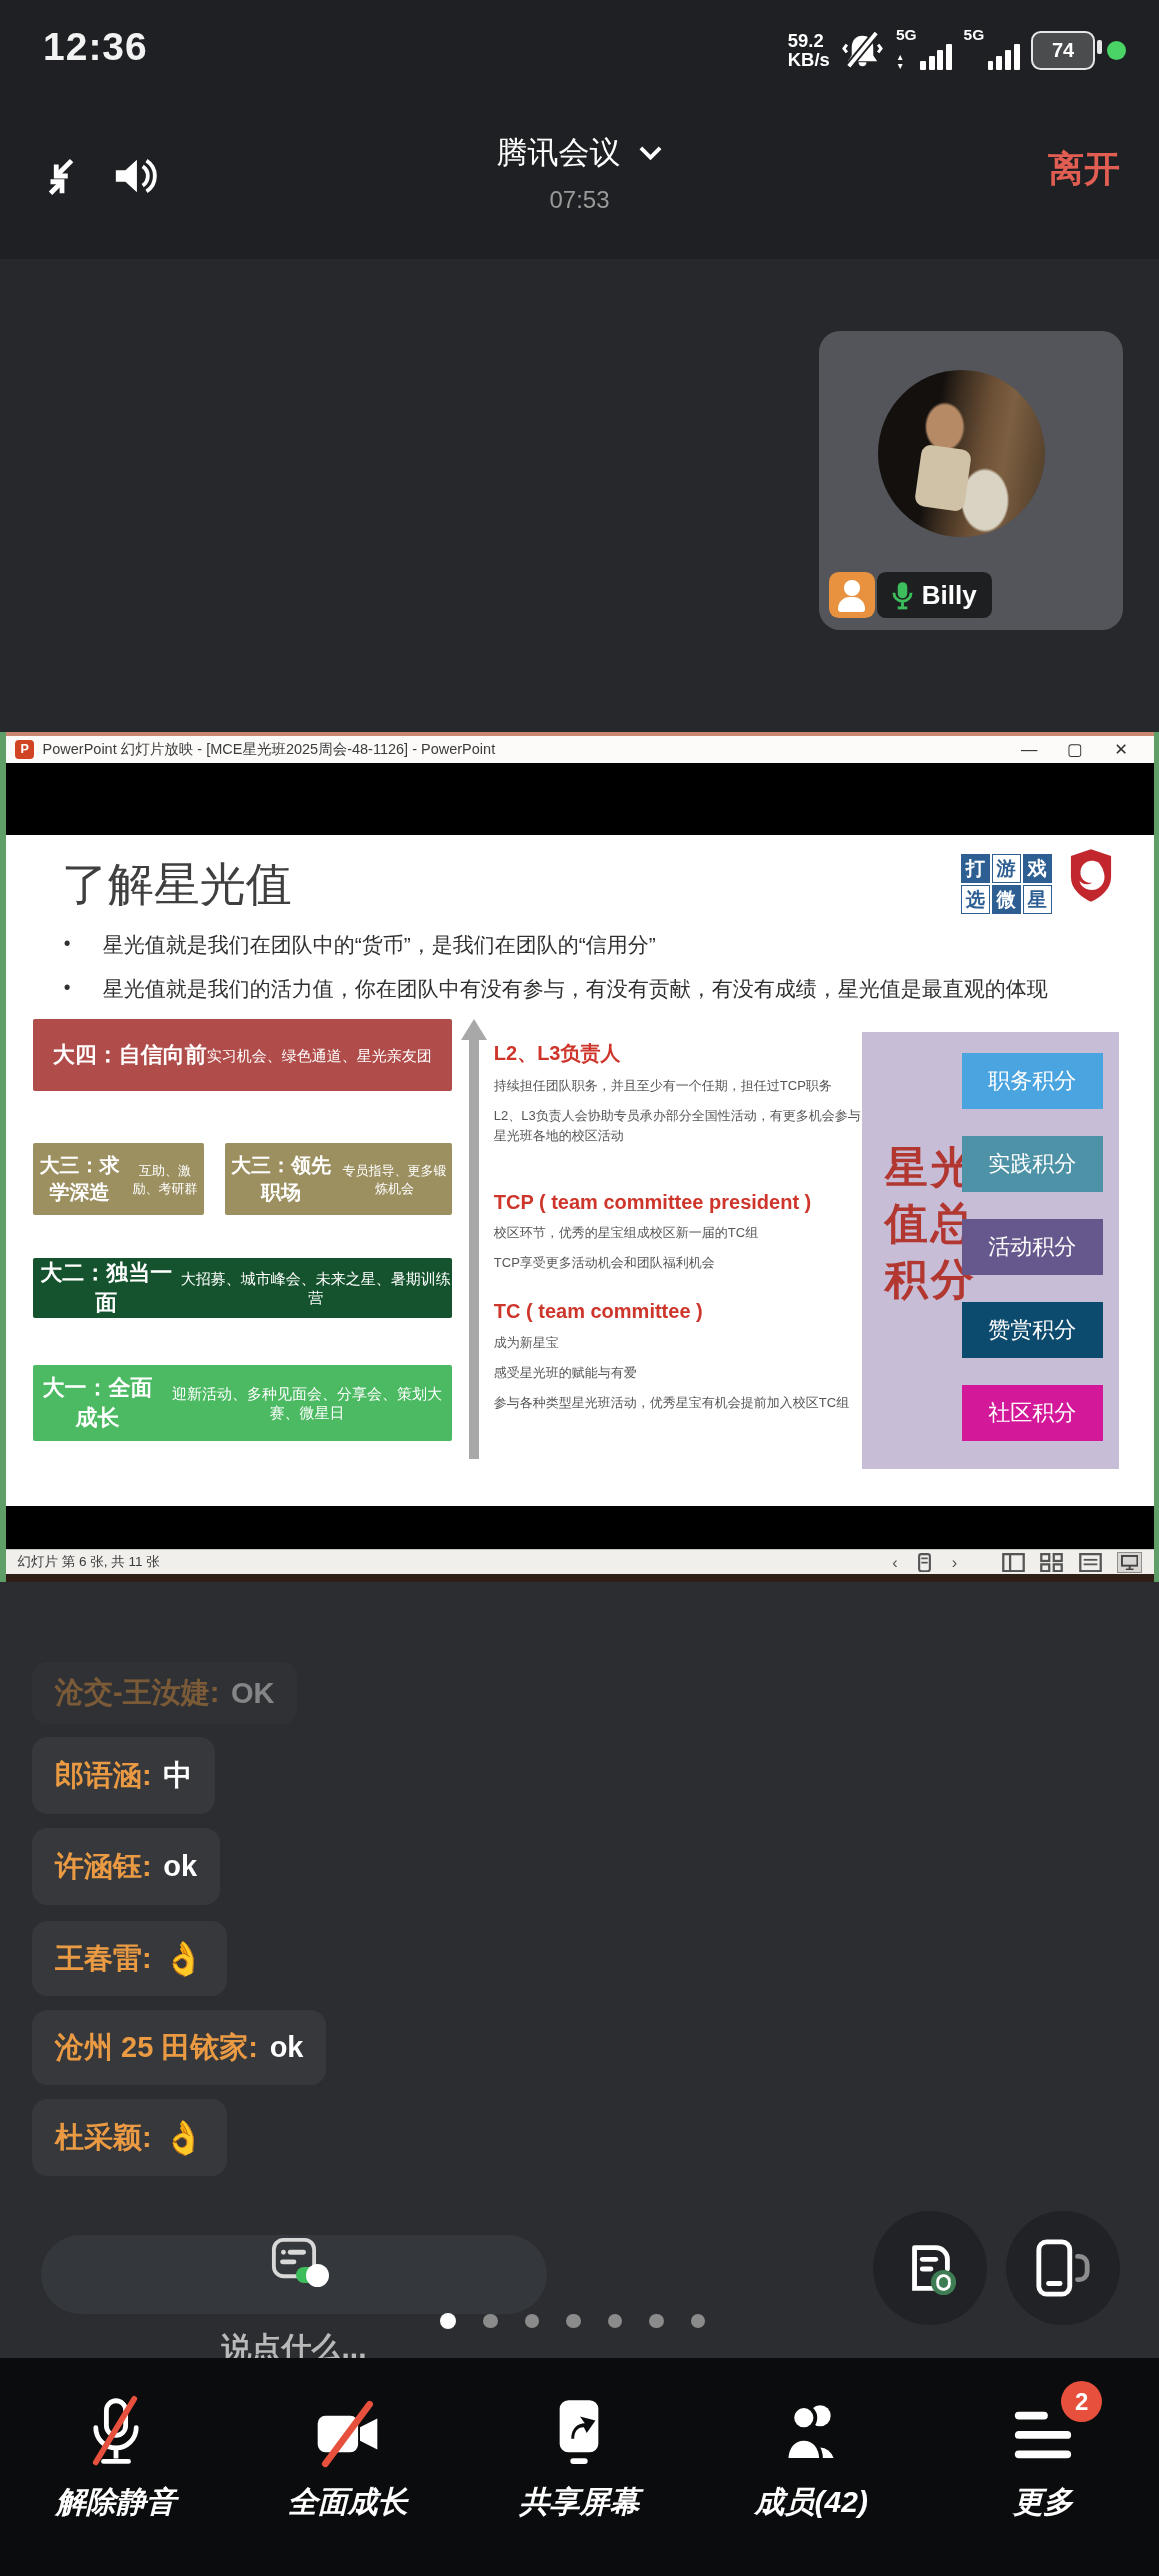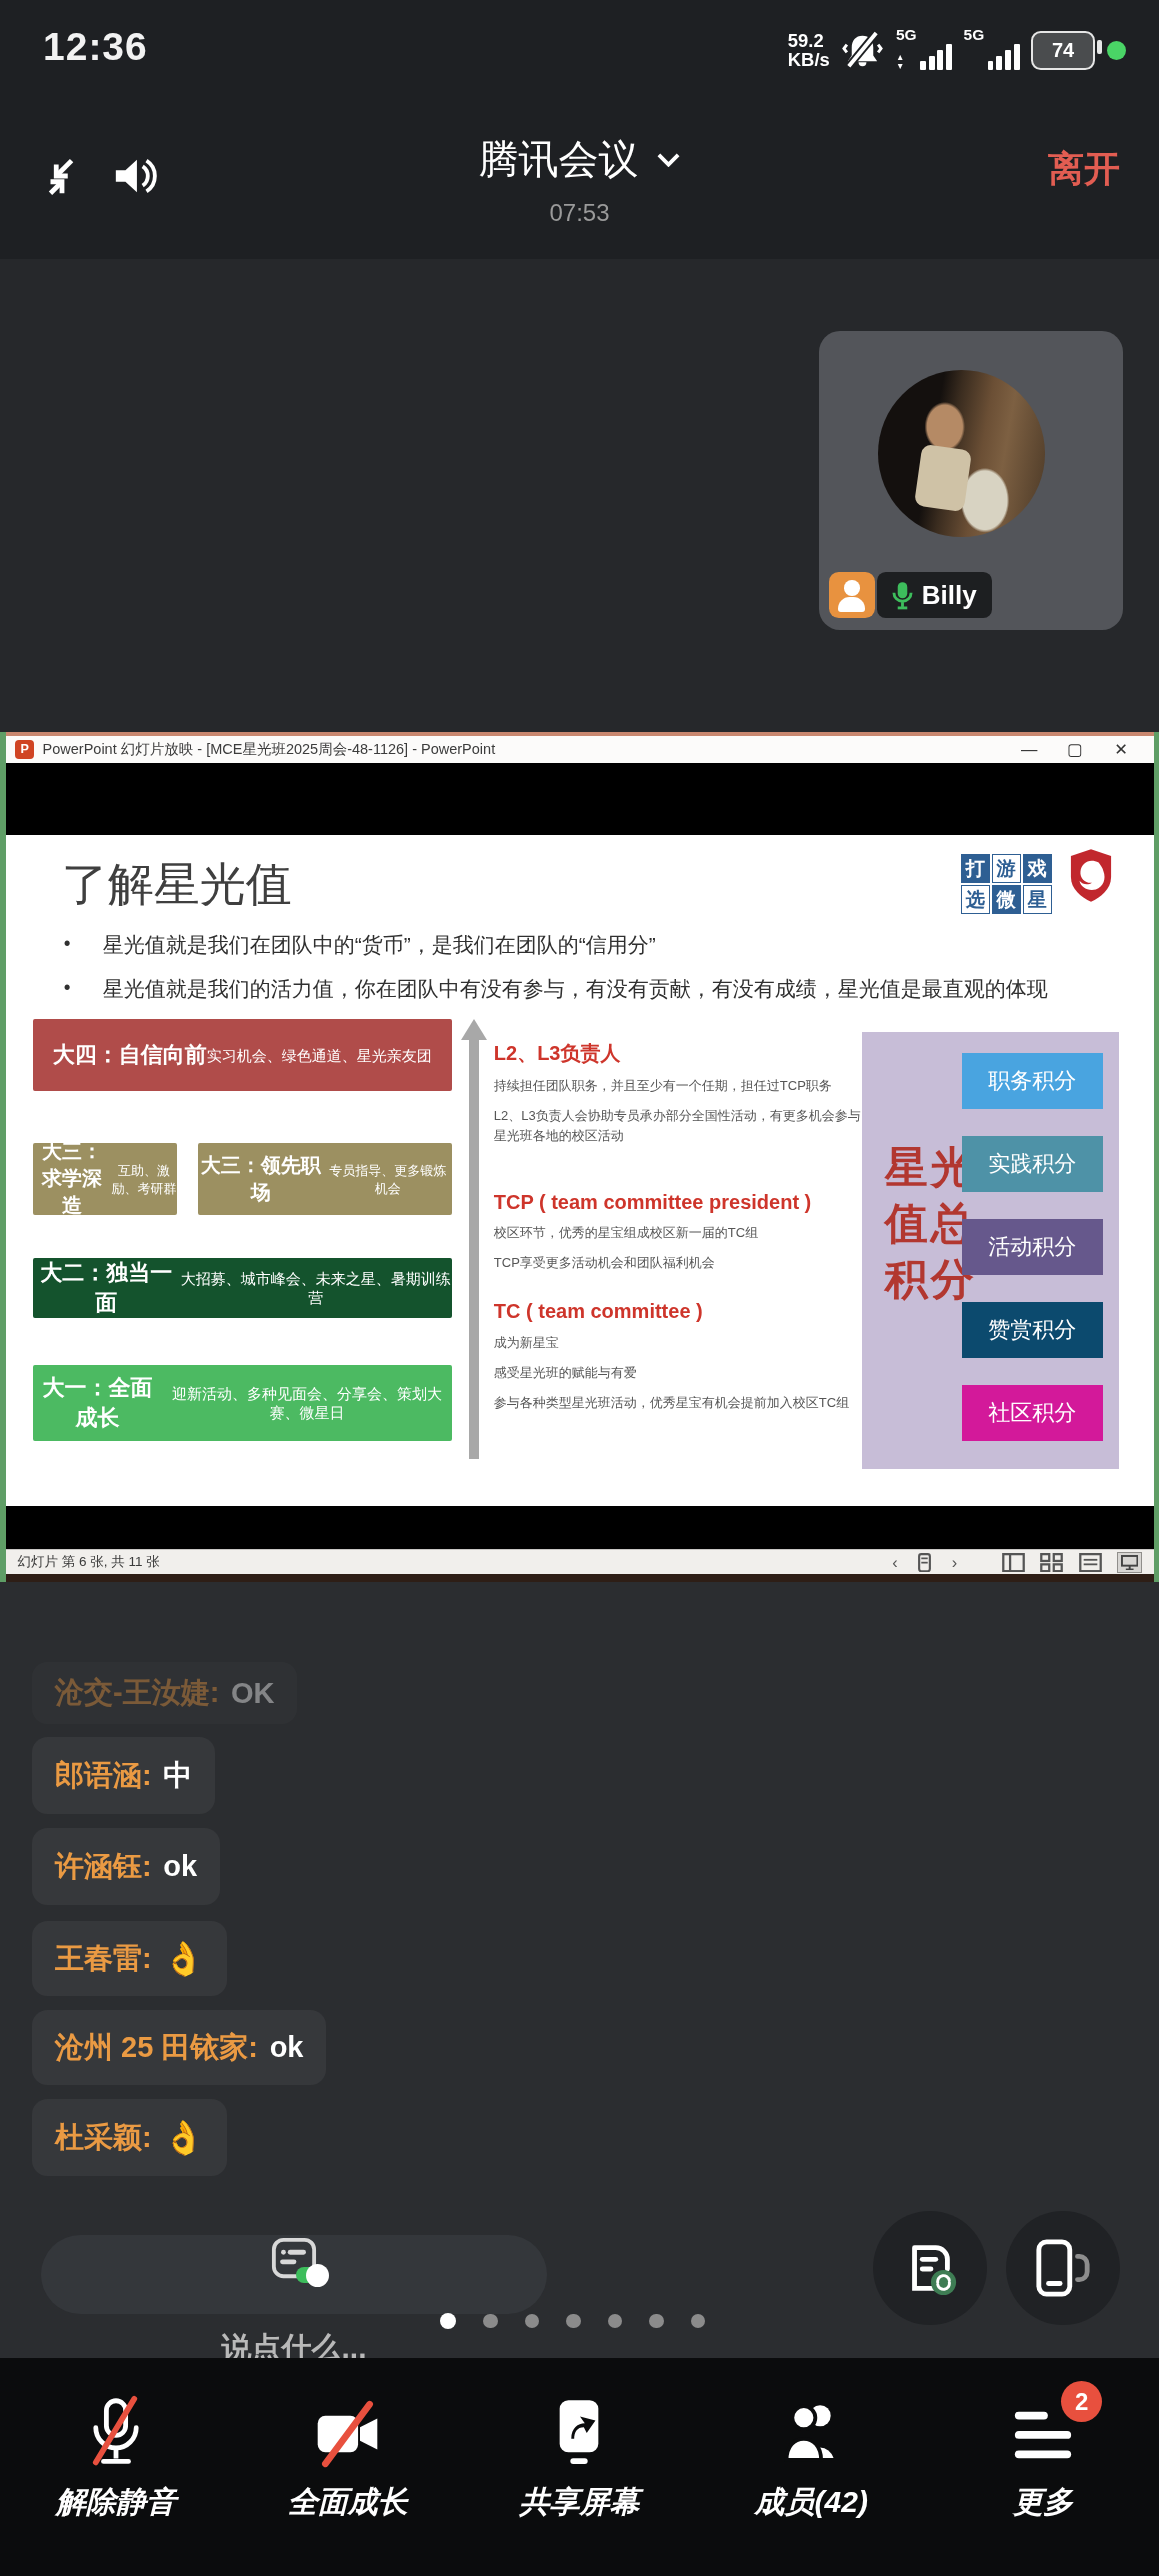--- a/index.html
+++ b/index.html
@@ -20,21 +20,21 @@
   .battery{position:relative;width:60px;height:35px;background:#4a4c4e;border:2.9px solid #e6e6e6;
            border-radius:9.7px;color:#fff;font-size:20px;font-weight:700;
            display:flex;align-items:center;justify-content:center;}
   .battery .nub{position:absolute;right:-8.7px;top:7.7px;width:4.8px;height:13.5px;background:#e6e6e6;border-radius:1.9px;}
   .cam-dot{width:19.3px;height:19.3px;border-radius:50%;background:#4ad466;}
 
   
   .meethead{position:absolute;left:0;top:97px;width:1159px;height:162px;background:#1e2023;}
   .icon-btn{position:absolute;display:flex;align-items:center;justify-content:center;}
   .head-center{position:absolute;left:0;top:35px;width:1159px;text-align:center;color:#fff;}
-  .head-title{font-size:40px;font-weight:500;display:inline-flex;align-items:center;gap:17px;}
+  .head-title{font-size:31px;font-weight:500;display:inline-flex;align-items:center;gap:17px;}
   .head-timer{margin-top:11.6px;font-size:24px;color:#9a9a9a;font-weight:500;}
   .leave{position:absolute;right:39px;top:48px;font-size:36px;font-weight:600;color:#e25d52;}
 
   
   .stage{position:absolute;left:0;top:259px;width:1159px;height:473px;background:#26282b;}
   .tile{position:absolute;left:819px;top:72px;width:304px;height:299px;border-radius:21px;background:#53555a;}
   .avatar{position:absolute;left:59px;top:39px;width:167px;height:167px;border-radius:50%;
           background:
             radial-gradient(58px 77px at 64% 78%, #d8d3c2 0 38%, transparent 42%),
             radial-gradient(44px 54px at 40% 34%, #b58a65 0 40%, transparent 46%),
@@ -80,21 +80,21 @@
   .msi-shield{position:absolute;left:1063px;top:13.5px;}
   .bullets{position:absolute;left:58px;top:95px;width:1053px;}
   .bullet{display:flex;margin-bottom:13.5px;color:#303030;font-size:21px;line-height:1.45;}
   .bullet .dot{width:39px;font-size:19.3px;}
   .pyr{position:absolute;left:27px;top:184px;width:419px;}
   .blk{border-radius:1.9px;color:#fff;display:flex;flex-direction:row;align-items:center;justify-content:center;text-align:center;}
   .blk .t{font-size:22px;font-weight:700;}
   .blk .s{font-size:15px;margin-top:2.9px;}
   .blk-l4{height:72px;background:#b04c4a;margin-bottom:52px;}
   .row3{display:flex;gap:21px;height:72px;margin-bottom:43px;}
-  .blk-l3a{width:144px;background:#9c9061;font-family:Liberation Mono, monospace;}
+  .blk-l3a{width:171px;background:#9c9061;font-family:Liberation Mono, monospace;}
   .blk-l3b{flex:1;background:#9c9061;}
   .row3 .t{font-size:20px;}
   .row3 .s{font-size:13px;}
   .blk-l2{height:60px;background:#14532d;margin-bottom:47px;}
   .blk-l1{height:76px;background:#4cba62;}
   .up-arrow{position:absolute;left:454px;top:184px;width:29px;height:440px;}
   .up-arrow .head{position:absolute;left:1px;top:0;width:0;height:0;
       border-left:13.5px solid transparent;border-right:13.5px solid transparent;border-bottom:21px solid #a8a8a8;}
   .up-arrow .shaft{position:absolute;left:9.7px;top:17.4px;bottom:0;width:9.7px;background:#a8a8a8;}
   .midcol{position:absolute;left:488px;top:205px;width:379px;}

